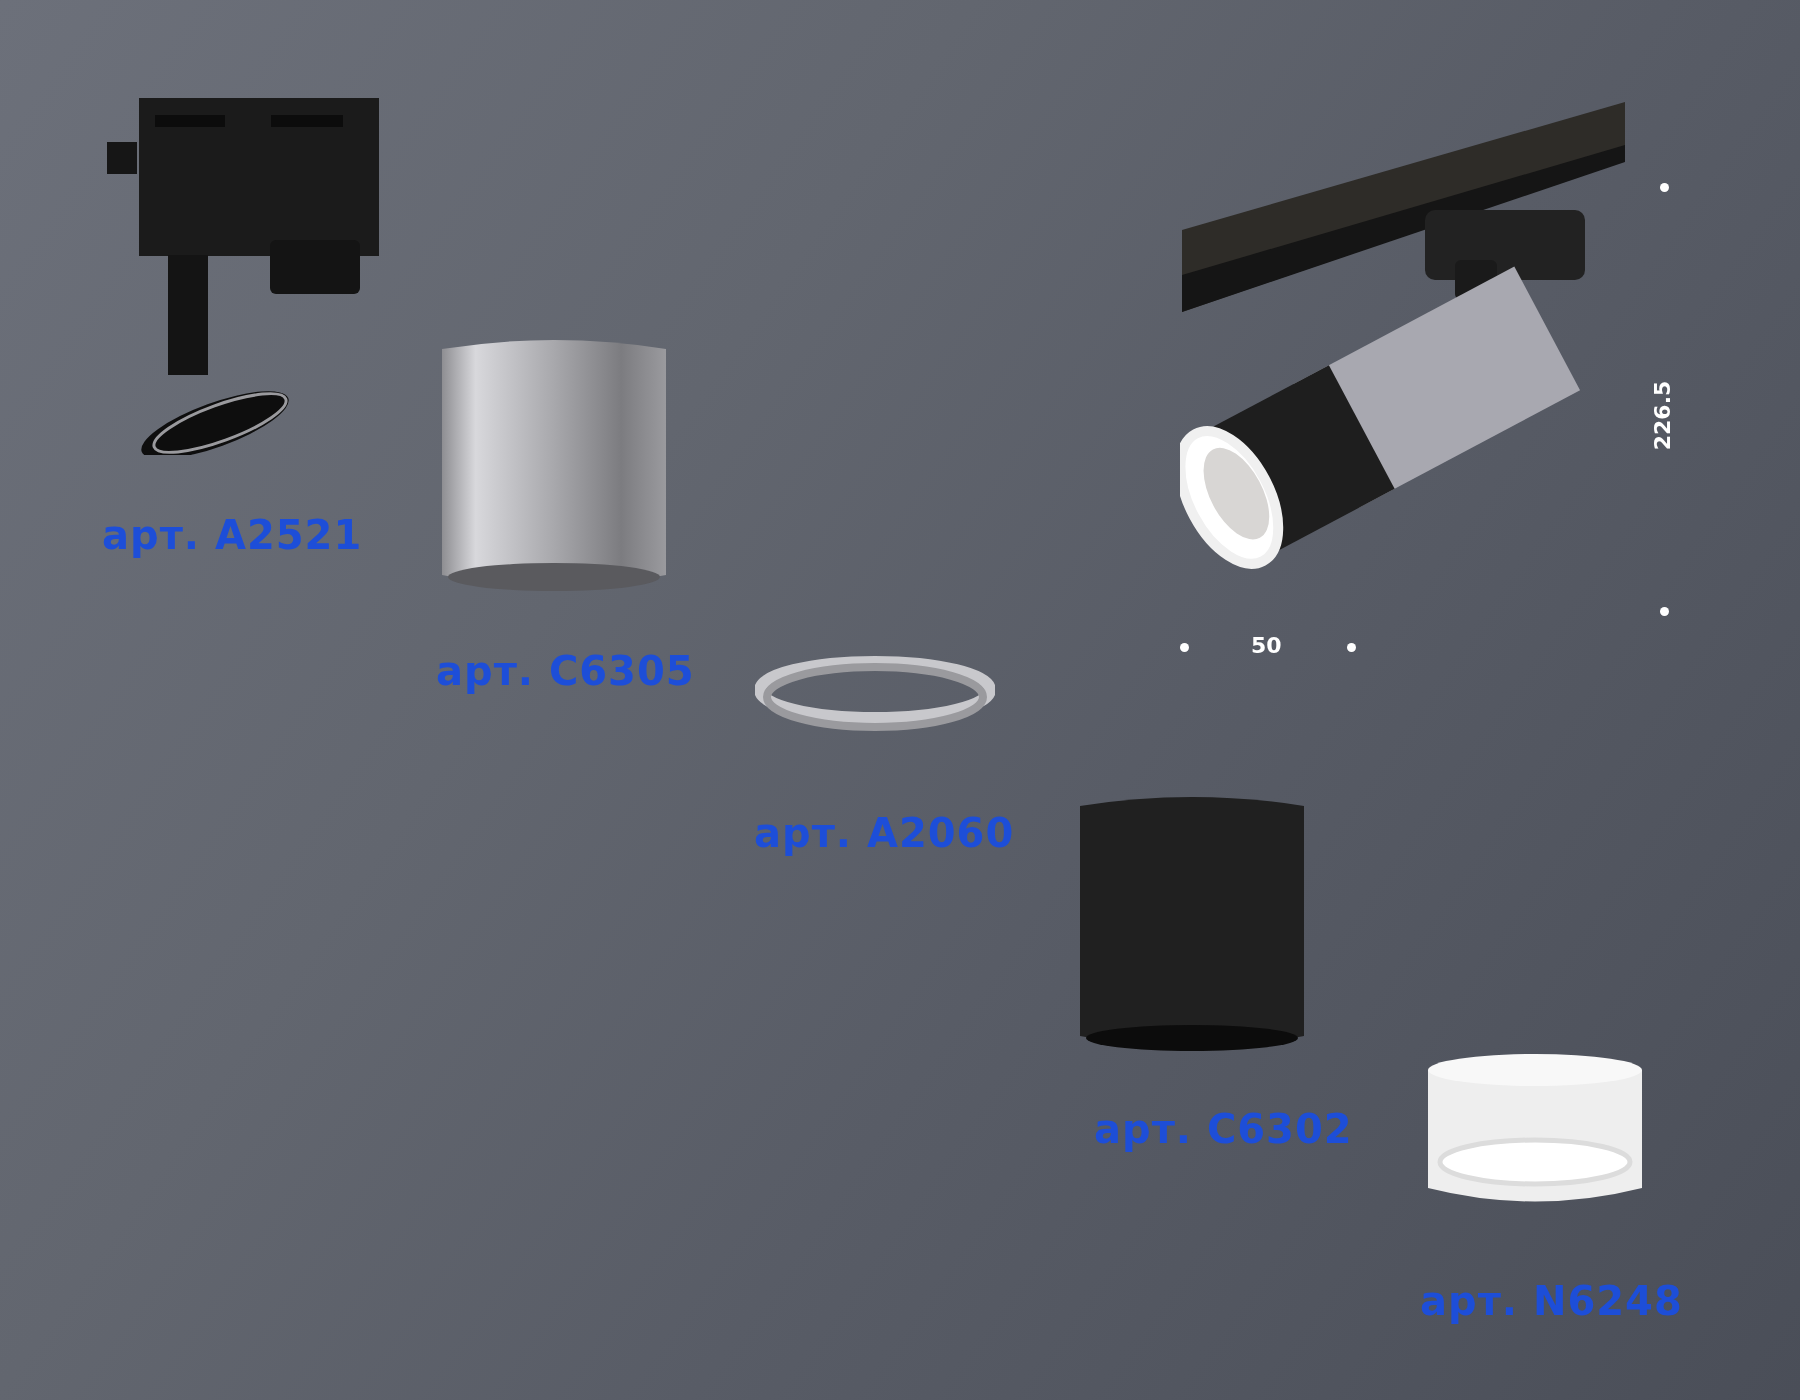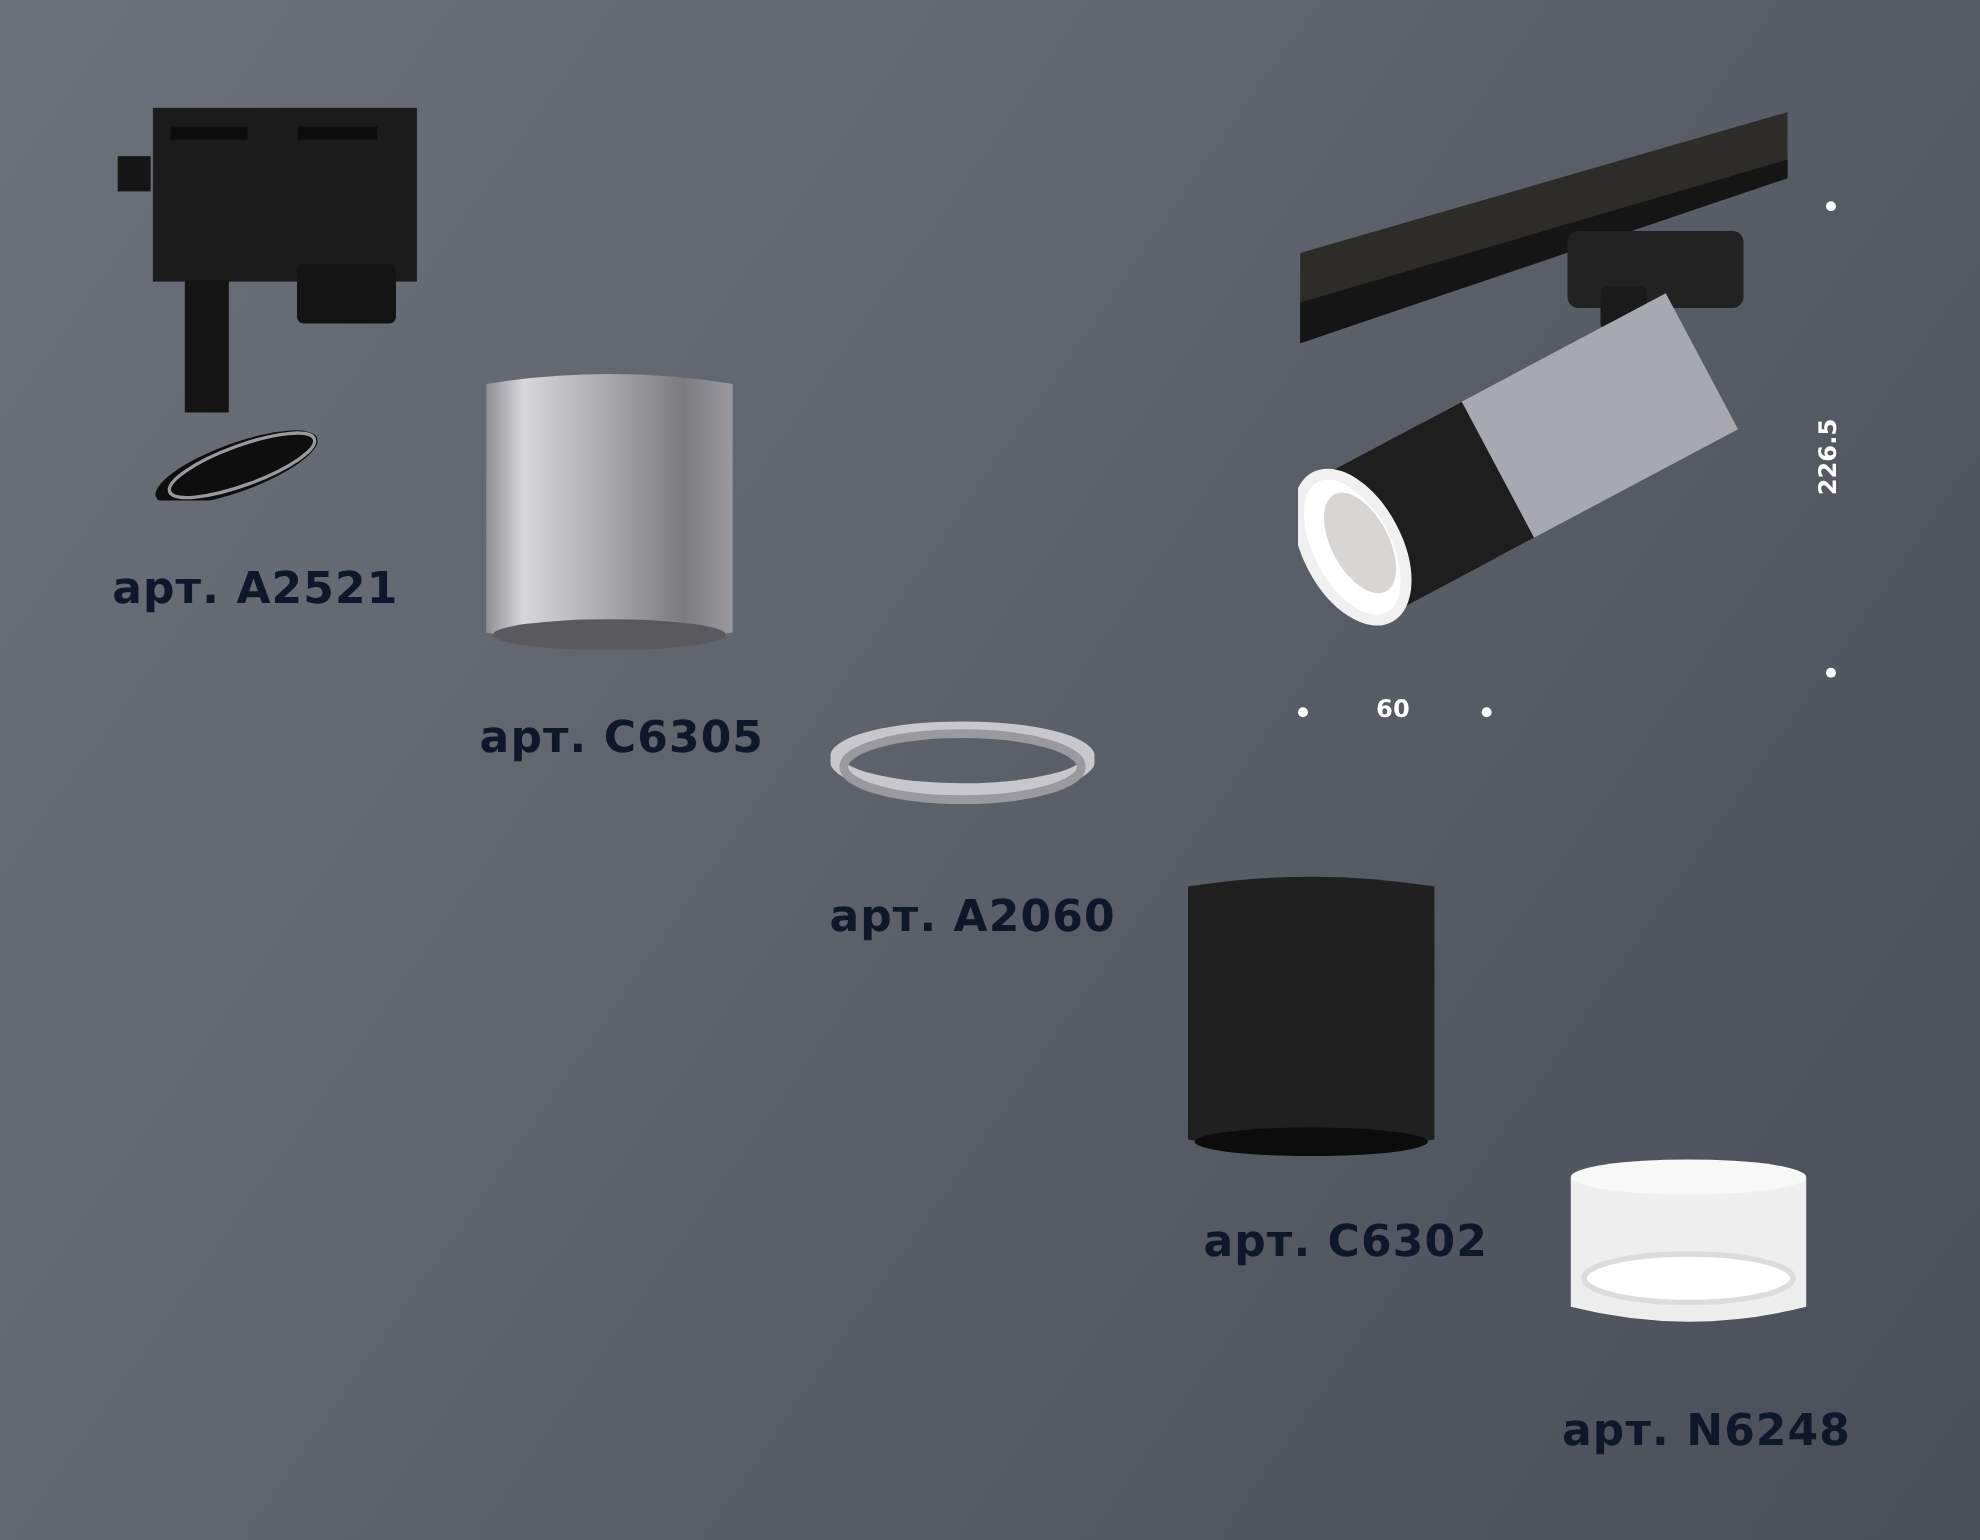--- a/index.html
+++ b/index.html
@@ -1,19 +1,19 @@
 <!DOCTYPE html>
 <html><head>
 <meta charset="utf-8">
 <style>
   html,body{margin:0;padding:0;}
   body{width:1800px;height:1400px;position:relative;overflow:hidden;
     background:linear-gradient(125deg,#6c707a 0%,#62666f 35%,#585c66 60%,#4a4e58 100%);
     font-family:"DejaVu Sans","Liberation Sans",sans-serif;}
-  .lbl{position:absolute;color:#0f172a;font-weight:bold;font-size:40px;letter-spacing:1px;white-space:nowrap;}
+  .lbl{position:absolute;color:#1d4ed8;font-weight:bold;font-size:40px;letter-spacing:1px;white-space:nowrap;}
   .dim{position:absolute;color:#fff;font-weight:bold;font-size:22px;}
   .dot{position:absolute;width:9px;height:9px;border-radius:50%;background:#fff;}
   .abs{position:absolute;}
 </style>
 </head>
 <body>
 
 <div class="abs" style="left:95px;top:95px;width:290px;height:360px;">
   <svg width="290" height="360" viewBox="0 0 290 360">
     <rect x="44" y="3" width="240" height="158" fill="#1b1b1b"></rect>
@@ -83,13 +83,13 @@
       <ellipse cx="48" cy="300" rx="26" ry="50" fill="#d8d6d4"></ellipse>
     </g>
   </svg>
 </div>
 
 <div class="dot" style="left:1660px;top:183px;"></div>
 <div class="dot" style="left:1660px;top:607px;"></div>
 <div class="dim" style="left:1628px;top:403px;transform:rotate(-90deg);">226.5</div>
 <div class="dot" style="left:1180px;top:643px;"></div>
 <div class="dot" style="left:1347px;top:643px;"></div>
-<div class="dim" style="left:1251px;top:633px;">60</div>
+<div class="dim" style="left:1251px;top:633px;">50</div>
 
 </body></html>

